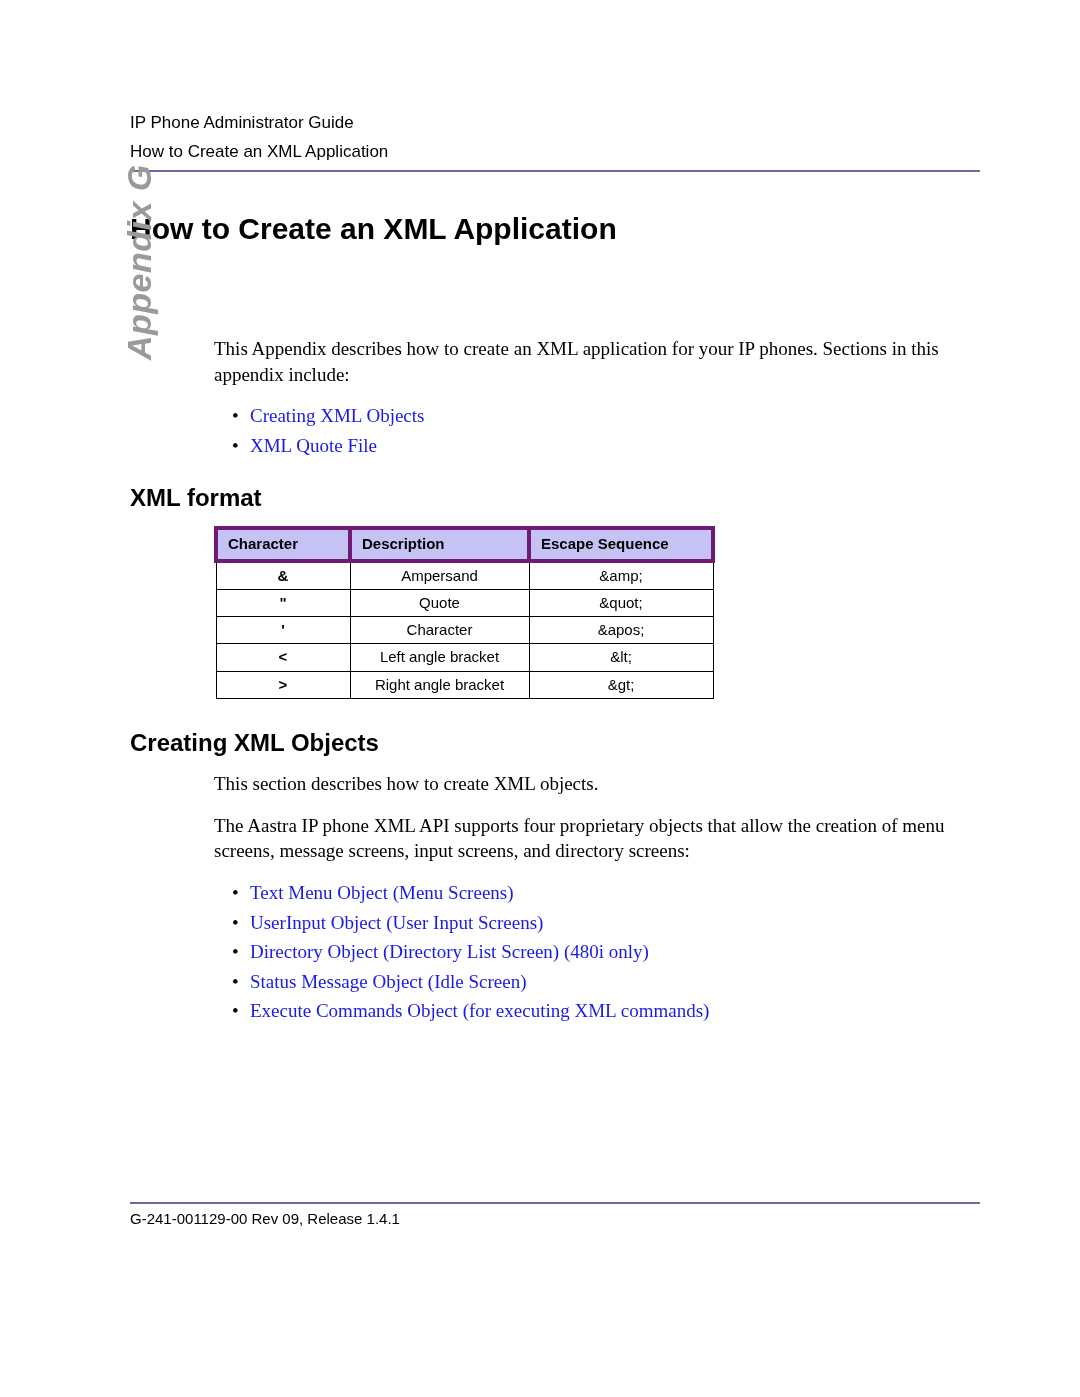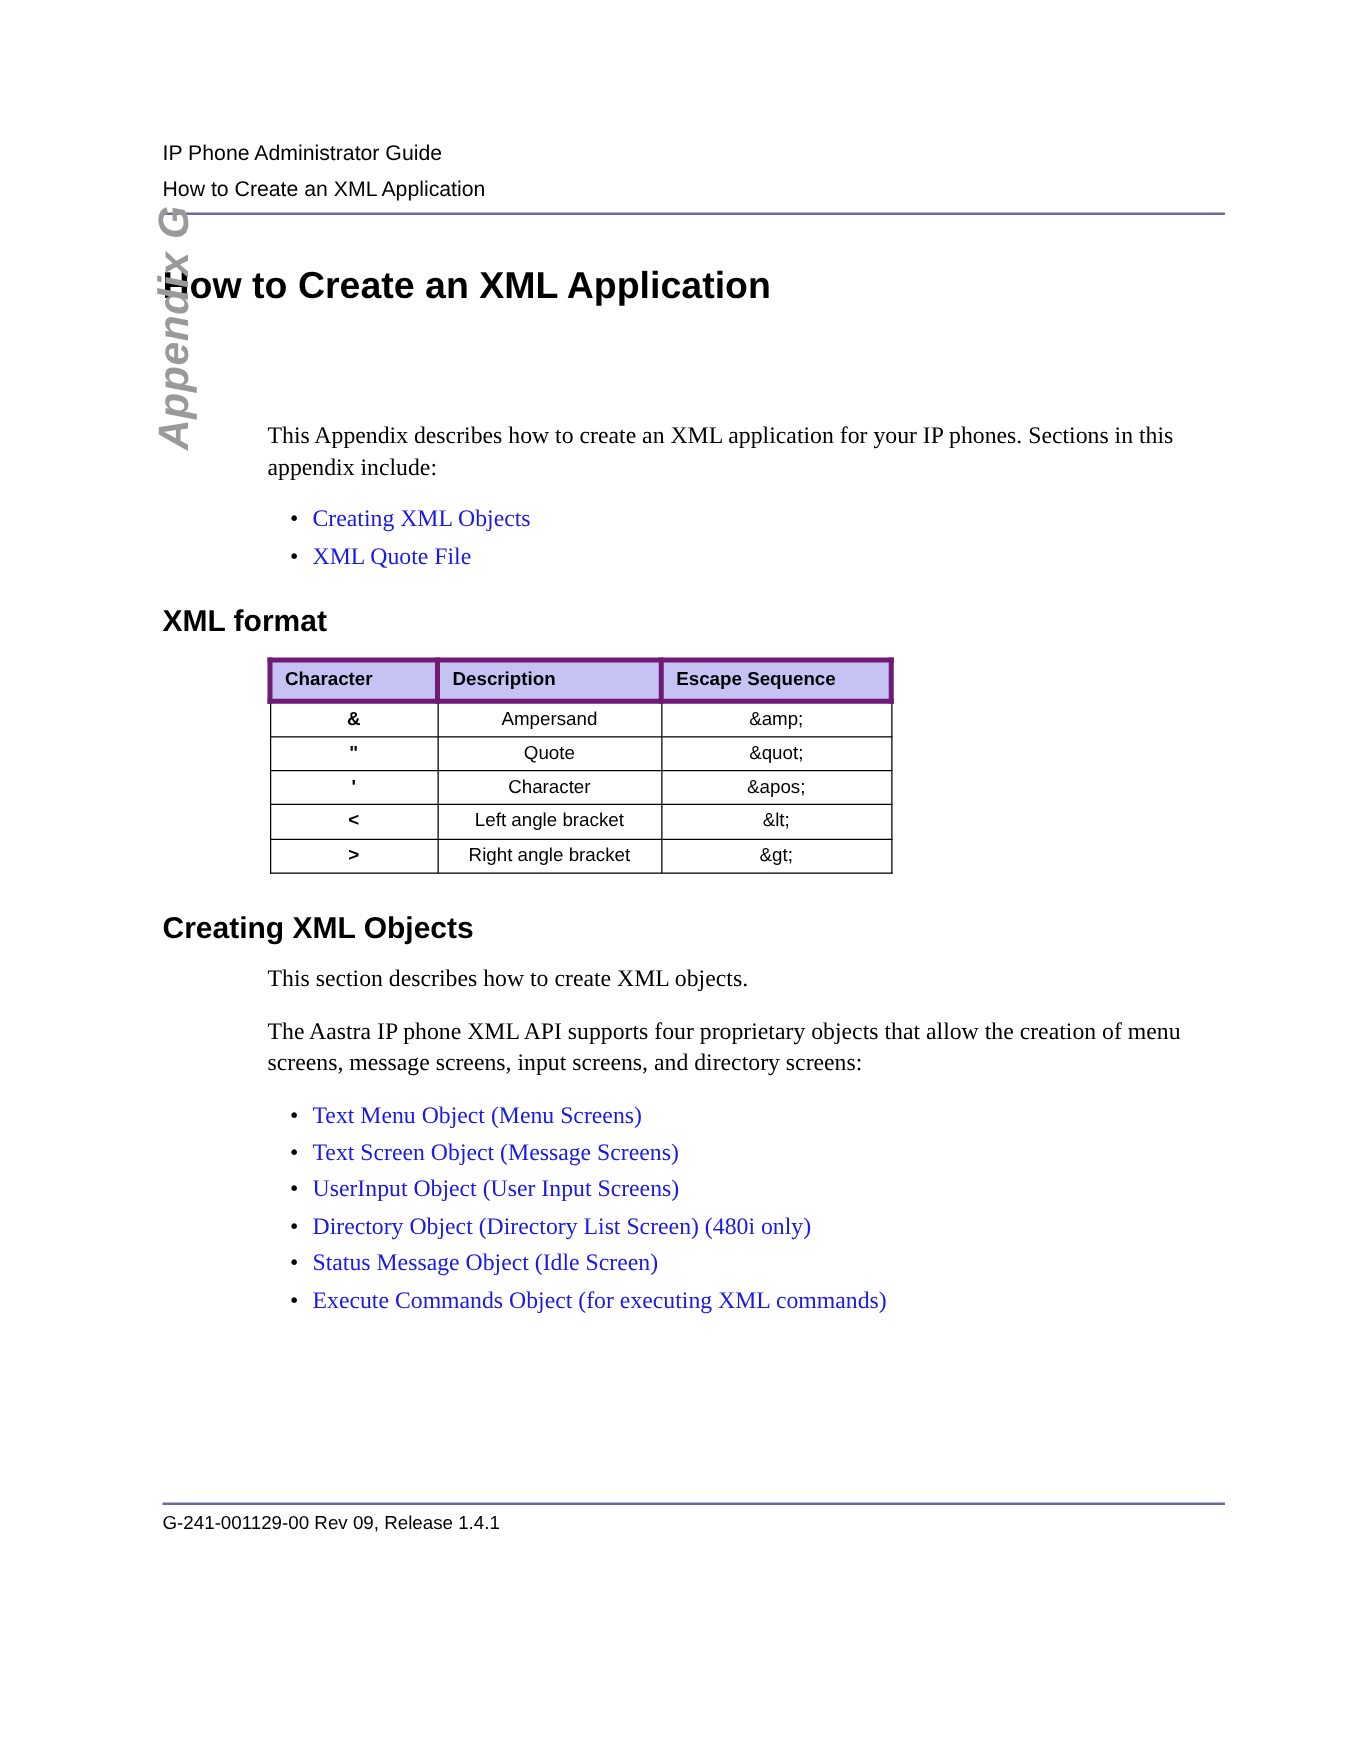--- a/index.html
+++ b/index.html
@@ -190,21 +190,20 @@
       </tbody>
     </table>
   </div>
 
   <h2 class="section">Creating XML Objects</h2>
   <div class="body-block">
     <p class="para">This section describes how to create XML objects.</p>
     <p class="para">The Aastra IP phone XML API supports four proprietary objects that allow the creation of menu screens, message screens, input screens, and directory screens:</p>
     <ul class="bullets">
       <li><span class="link">Text Menu Object (Menu Screens)</span></li>
-      <li><span class="link">Text Screen Object (Message Screens)</span></li>
       <li><span class="link">UserInput Object (User Input Screens)</span></li>
       <li><span class="link">Directory Object (Directory List Screen) (480i only)</span></li>
       <li><span class="link">Status Message Object (Idle Screen)</span></li>
       <li><span class="link">Execute Commands Object (for executing XML commands)</span></li>
     </ul>
   </div>
 
   <div class="footer-area">
     <hr class="footer-rule">
     <div class="footer">

